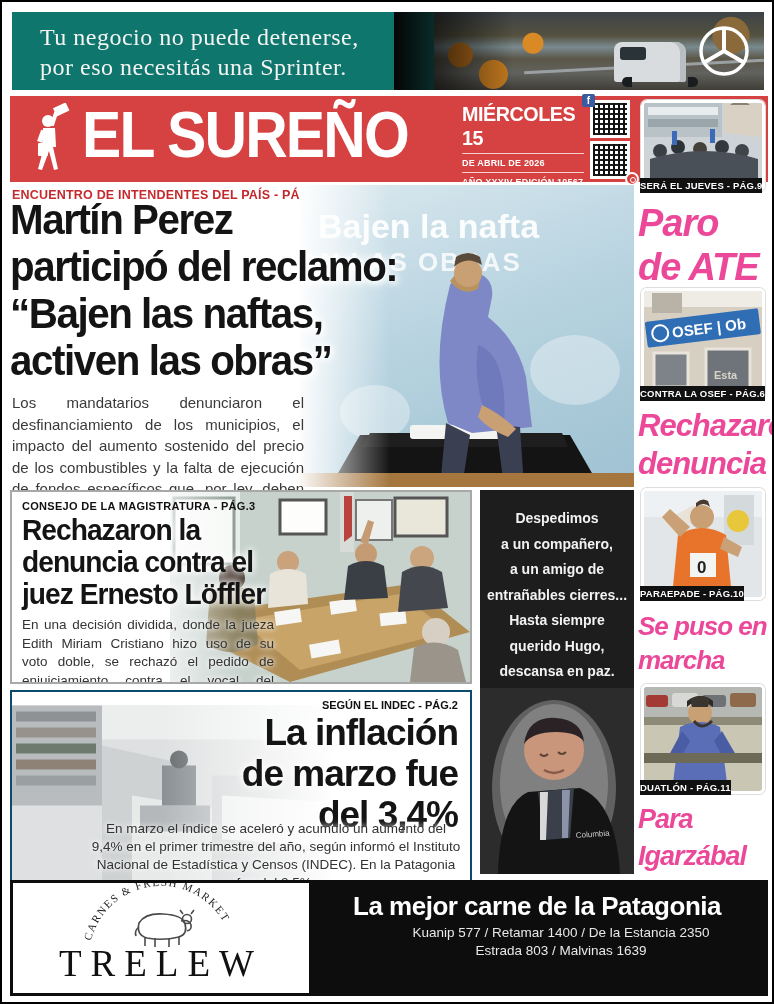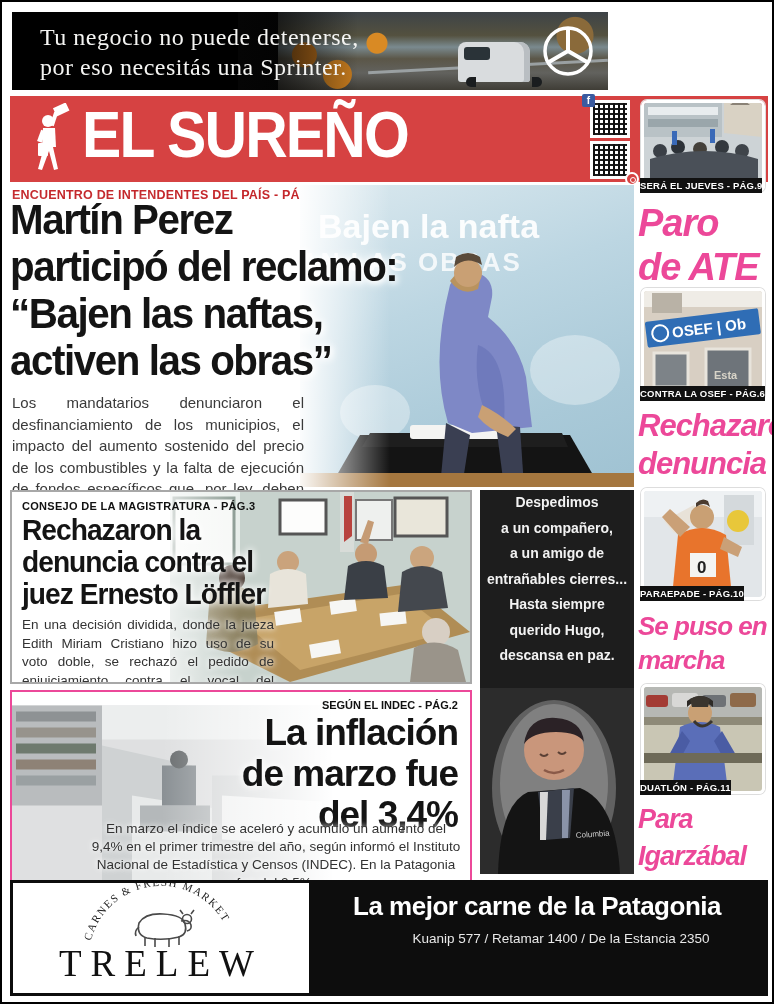--- a/index.html
+++ b/index.html
@@ -1,21 +1,21 @@
 <!DOCTYPE html>
 <html><head>
 <meta charset="utf-8">
 <style>
   * { margin:0; padding:0; box-sizing:border-box; }
   body { background:#e9e9e9; font-family:"Liberation Sans", sans-serif; }
   .page { position:relative; width:774px; height:1004px; background:#fff; border:2px solid #000; overflow:hidden; }
   .pre { white-space:pre-line; }
 
   
-  .top-ad { position:absolute; left:10px; top:10px; width:596px; height:78px; background:#000000; overflow:hidden;text-decoration:underline; }
+  .top-ad { position:absolute; left:10px; top:10px; width:752px; height:78px; background:#0f766e; overflow:hidden;text-decoration:underline; }
   .ad-scene { position:absolute; right:0; top:0; width:330px; height:78px;
     background:
       radial-gradient(circle at 18% 80%, #c47a1e 0 14px, transparent 15px),
       radial-gradient(circle at 8% 55%, #b36a18 0 12px, transparent 13px),
       radial-gradient(circle at 30% 40%, #d98a24 0 10px, transparent 11px),
       radial-gradient(circle at 90% 30%, #8a6a3a 0 18px, transparent 19px),
       linear-gradient(180deg, #3d4347 0%, #54513f 30%, #7a8a8f 45%, #5b5648 60%, #62625e 78%, #3f3d36 100%);
   }
   .ad-rail { position:absolute; right:0; bottom:22px; width:240px; height:3px; background:#9aa0a2; transform:rotate(-3deg); }
   .ad-van { position:absolute; right:78px; bottom:8px; width:72px; height:40px; background:#d9dcde; border-radius:8px 10px 3px 3px; box-shadow:inset -6px 0 0 #b9bec2; }
@@ -59,24 +59,24 @@
   
   .jud-box { position:absolute; left:8px; top:488px; width:462px; height:194px; border:2px solid #a8a8a8; background:#fff; overflow:hidden; }
   .jud-photo { position:absolute; right:0; top:0; width:300px; height:100%; }
   .jud-fade { position:absolute; right:230px; top:0; width:140px; height:100%; background:linear-gradient(90deg, #fff 25%, transparent); }
   .jud-content { position:absolute; left:10px; top:8px; width:260px; }
   .box-kicker { font-size:11px; font-weight:bold; color:#111; letter-spacing:0.3px; }
   .jud-headline { margin-top:2px; font-size:29px; line-height:32px; font-weight:bold; color:#141414; letter-spacing:-1px; transform:scaleX(0.97); transform-origin:left; text-shadow:0 0 6px #fff,0 0 10px #fff; }
   .jud-body { margin-top:6px; width:252px; font-size:13.5px; line-height:18.5px; color:#333; text-align:justify; text-shadow:0 0 5px #fff,0 0 8px #fff; }
 
   .obit { position:absolute; left:478px; top:488px; width:154px; height:384px; background:#1d1d1d; overflow:hidden; }
-  .obit-msg { text-align:center; color:#f2f2f2; font-size:14px; font-weight:bold; line-height:25.5px; }
+  .obit-msg { padding-top:16px; text-align:center; color:#f2f2f2; font-size:14px; font-weight:bold; line-height:25.5px; }
   .obit-photo { position:absolute; left:0; bottom:0; width:154px; height:186px; }
 
-  .inf-box { position:absolute; left:8px; top:688px; width:462px; height:211px; border:2px solid #ec4899; background:#fff; overflow:hidden; }
+  .inf-box { position:absolute; left:8px; top:688px; width:462px; height:211px; border:2px solid #0c4a6e; background:#fff; overflow:hidden; }
   .inf-photo { position:absolute; left:0; top:0; width:320px; height:100%; }
   .inf-fade { position:absolute; left:150px; top:0; width:312px; height:100%; background:linear-gradient(90deg, transparent, #fff 55%); }
   .inf-kicker { position:absolute; right:12px; top:7px; font-size:11px; font-weight:bold; color:#111; }
   .inf-headline { position:absolute; right:12px; top:20px; text-align:right; font-size:37px; line-height:41px; font-weight:bold; color:#141414; letter-spacing:-1px; text-shadow:0 0 6px #fff,0 0 10px #fff; }
   .inf-body { position:absolute; right:8px; bottom:7px; width:372px; font-size:13.5px; line-height:18px; color:#333; text-align:center; text-shadow:0 0 5px #fff,0 0 8px #fff; }
 
   
   .sidebar { position:absolute; left:636px; top:98px; width:130px; height:774px; }
   .sb-photo { position:relative; width:124px; margin:0 auto; border:3px solid #fff; border-radius:6px; box-shadow:0 0 0 1px #ddd; overflow:hidden; }
   .sb-kicker { position:relative; margin:-14px 0 0 2px; width:fit-content; max-width:126px; background:#111; color:#fff; font-size:9.5px; font-weight:bold; padding:2px 0; letter-spacing:0.2px; }
@@ -87,21 +87,21 @@
   .hl4 { font-size:27px; line-height:37px; margin-top:6px; }
   .sb-abs { position:absolute; left:0; width:130px; }
 
   
   .bottom-ad { position:absolute; left:8px; top:878px; width:758px; height:116px; border:3px solid #0d0d0d; display:flex; background:#0d0d0d; }
   .ba-left { width:296px; background:#fff; position:relative; display:flex; flex-direction:column; align-items:center; }
   .ba-brand { position:absolute; bottom:8px; width:100%; text-align:center; font-family:"Liberation Serif", serif; font-size:37px; letter-spacing:9px; color:#111; font-weight:500; }
   .ba-right { flex:1; color:#fff; text-align:center; padding-top:8px; }
   .ba-head { font-size:26px; font-weight:bold; letter-spacing:-0.5px; }
   .ba-city { font-size:14.5px; font-weight:bold; margin-top:6px; }
-  .ba-addr { font-size:13.5px; color:#e8e8e8; margin-top:9px;padding-left:48px; }
+  .ba-addr { font-size:13.5px; color:#e8e8e8; margin-top:3px;padding-left:48px; }
 </style>
 </head>
 <body>
 
 <div class="page">
 
   <div class="top-ad">
     <div class="ad-scene"></div>
     <div class="ad-fade"></div>
     <div class="ad-rail"></div>
@@ -122,20 +122,29 @@
         <rect x="28" y="2" width="14" height="9" transform="rotate(-25 35 6)"></rect>
         <rect x="26" y="9" width="4" height="14" transform="rotate(18 28 16)"></rect>
         <circle cx="22" cy="18" r="6"></circle>
         <path d="M17 25 L29 25 L30 44 L16 44 Z"></path>
         <rect x="12" y="40" width="10" height="13" rx="1"></rect>
         <path d="M18 44 L12 66 L16 67 L23 48 L28 67 L32 66 L27 44 Z"></path>
         <rect x="13" y="27" width="5" height="12" transform="rotate(20 15 33)"></rect>
       </g>
     </svg>
     <div class="mh-title">EL SUREÑO</div>
+    <div class="mh-info">
+      <div class="mh-day">MIÉRCOLES 15</div>
+      <div class="mh-line"></div>
+      <div class="mh-small">DE ABRIL DE 2026</div>
+      <div class="mh-line"></div>
+      <div class="mh-small">AÑO XXXIV EDICIÓN 10567</div>
+      <div class="mh-line"></div>
+      <div class="mh-small">TIERRA DEL FUEGO | $2000</div>
+    </div>
     <div class="mh-qrcol">
       <div class="qr">
         <div class="qr-in"></div>
         <div class="fb-badge">f</div>
       </div>
       <div class="qr">
         <div class="qr-in"></div>
         <div class="ig-badge"></div>
       </div>
     </div>
@@ -379,16 +388,17 @@
           <path d="M122 31 l-3 -4 M130 31 l3 -4"></path>
           <path d="M84 54 l0 9 M94 55 l0 9 M108 55 l0 9 M118 53 l0 9"></path>
           <path d="M78 44 q-5 4 -3 9"></path>
         </g>
       </svg>
       <div class="ba-brand">TRELEW</div>
     </div>
     <div class="ba-right">
       <div class="ba-head">La mejor carne de la Patagonia</div>
       <div class="ba-addr">Kuanip 577 / Retamar 1400 / De la Estancia 2350</div>
+      <div class="ba-addr">Estrada 803 / Malvinas 1639</div>
     </div>
   </div>
 
 </div>
 
 </body></html>

